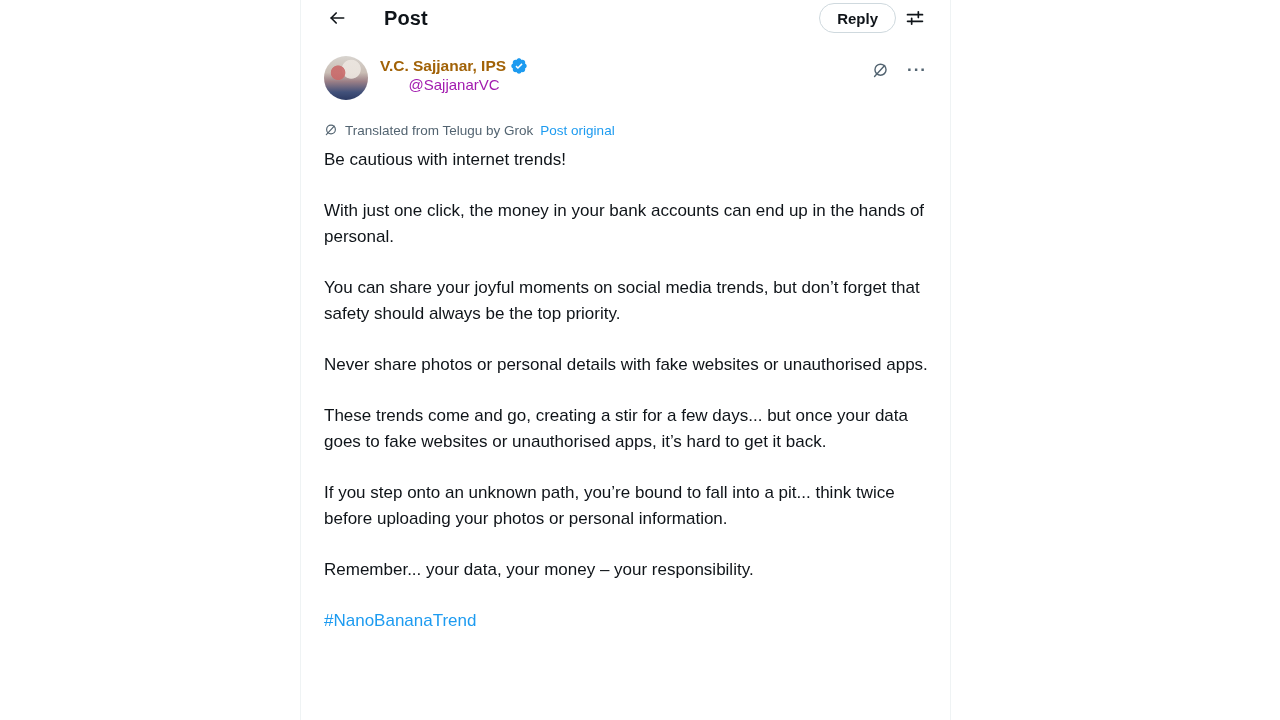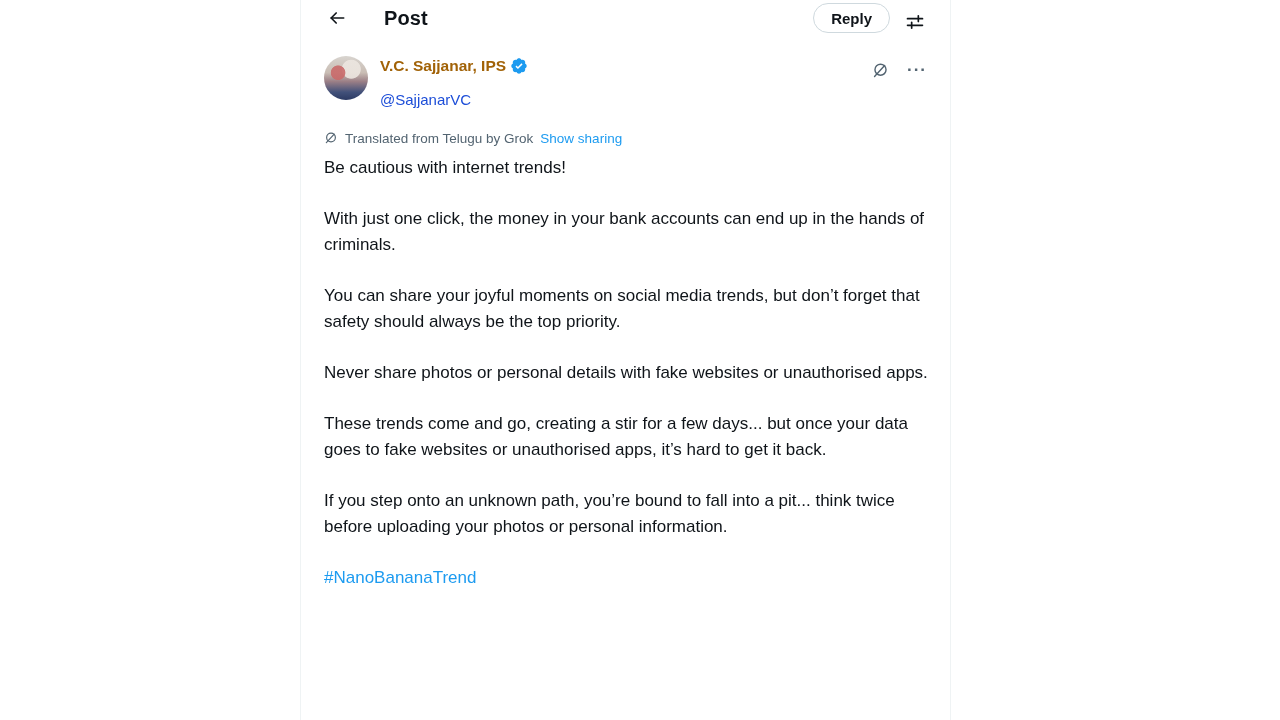--- a/index.html
+++ b/index.html
@@ -33,22 +33,22 @@
   }
   .page-title {
     font-size: 20px;
     font-weight: 800;
     margin-left: 36px;
     letter-spacing: 0.1px;
   }
   .header-right {
     margin-left: auto;
     display: flex;
-    align-items: flex-end;
-    gap: 14px;
+    align-items: center;
+    gap: 8px;
   }
   .reply-btn {
     height: 30px;
     padding: 0 17px;
     border: 1px solid #cfd9de;
     border-radius: 9999px;
     background: #fff;
     font-family: "Liberation Sans", sans-serif;
     font-size: 15px;
     font-weight: 700;
@@ -79,22 +79,23 @@
     display: flex; align-items: center; gap: 4px;
     cursor: pointer;
   }
   .author-name {
     font-size: 15.5px;
     font-weight: 700;
     color: #a16207;
   }
   .author-handle {
     font-size: 15px;
-    color: #1d4ed8;
-    margin-top: 16px;
+    color: #a21caf;
+    margin-top: 1px;
+    text-align: center;
   }
   .author-actions {
     margin-left: auto;
     display: flex;
     align-items: center;
     gap: 16px;
     padding-top: 3px;
   }
   .more-dots {
     color: #536471;
@@ -197,27 +198,28 @@
     </div>
 
     <div class="translation-row">
       <span>
         <svg width="14" height="14" viewBox="0 0 24 24" fill="none" stroke="#536471" stroke-width="2" stroke-linecap="round">
           <circle cx="12" cy="11" r="7.5"></circle>
           <path d="M4 20L17.5 5.5"></path>
         </svg>
       </span>
       <span>Translated from Telugu by Grok</span>
-      <a class="show-original">Show sharing</a>
+      <a class="show-original">Post original</a>
     </div>
 
     <div class="post-body">
       <p>Be cautious with internet trends!</p>
-      <p>With just one click, the money in your bank accounts can end up in the hands of criminals.</p>
+      <p>With just one click, the money in your bank accounts can end up in the hands of personal.</p>
       <p>You can share your joyful moments on social media trends, but don’t forget that safety should always be the top priority.</p>
       <p>Never share photos or personal details with fake websites or unauthorised apps.</p>
       <p>These trends come and go, creating a stir for a few days... but once your data goes to fake websites or unauthorised apps, it’s hard to get it back.</p>
       <p>If you step onto an unknown path, you’re bound to fall into a pit... think twice before uploading your photos or personal information.</p>
+      <p>Remember... your data, your money – your responsibility.</p>
       <a class="hashtag">#NanoBananaTrend</a>
     </div>
 
   </article>
 </div>
 
 </body></html>

